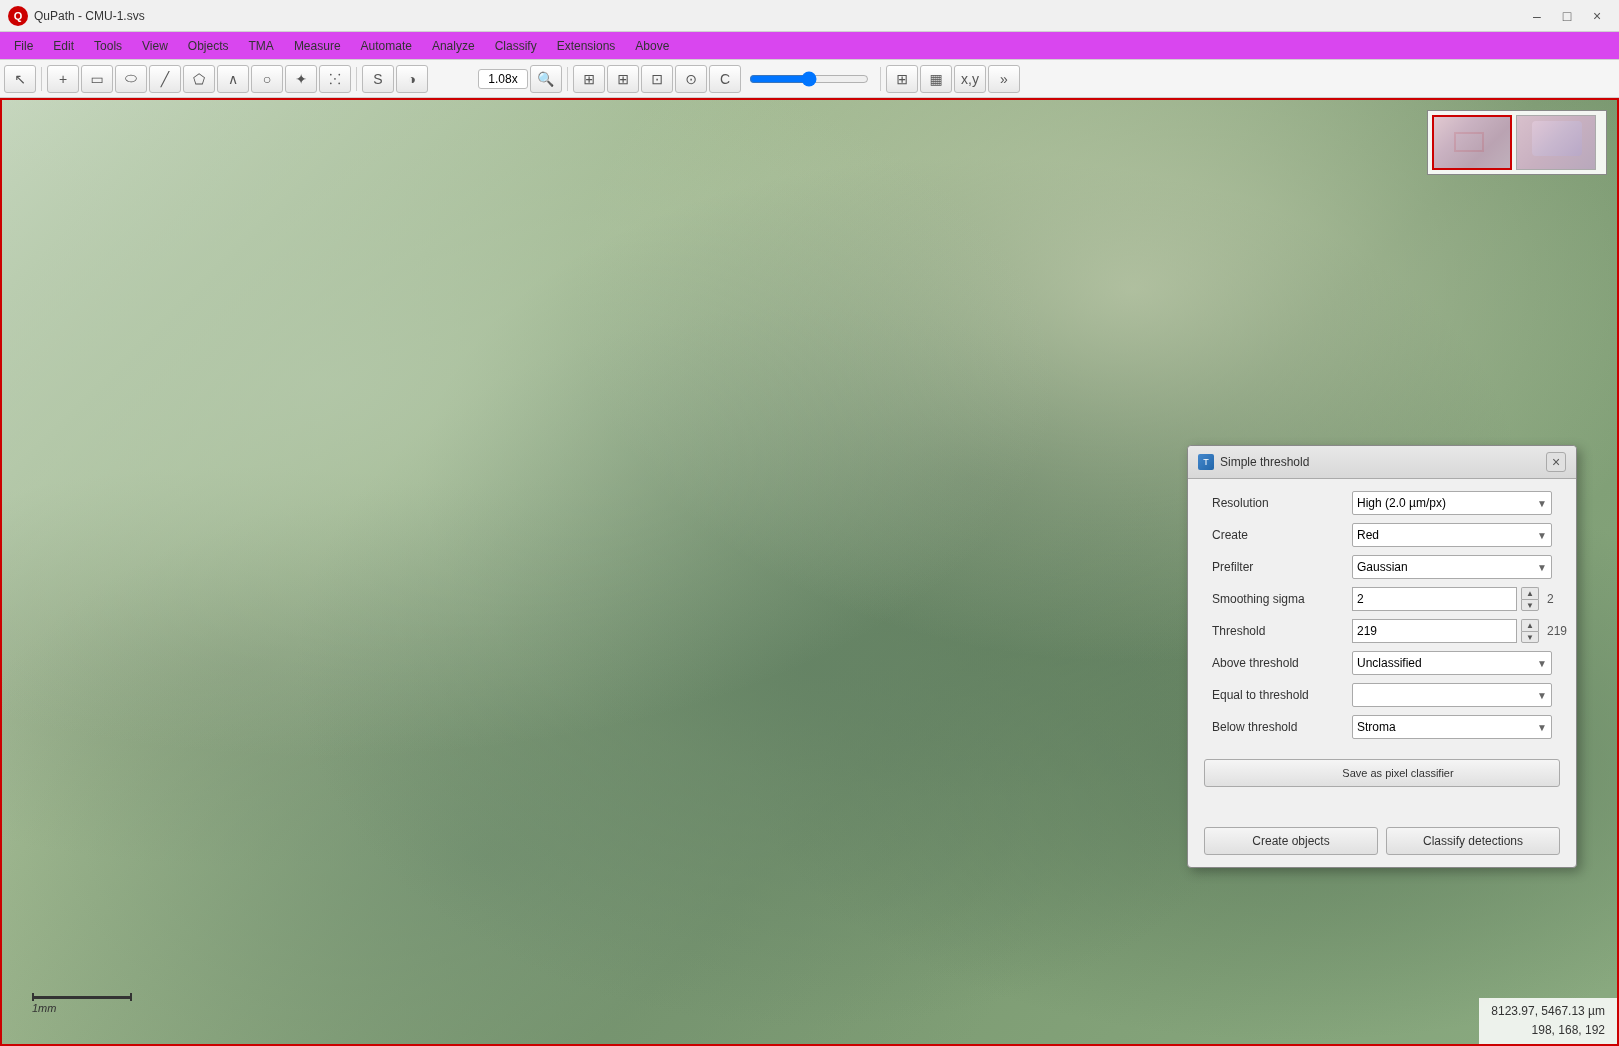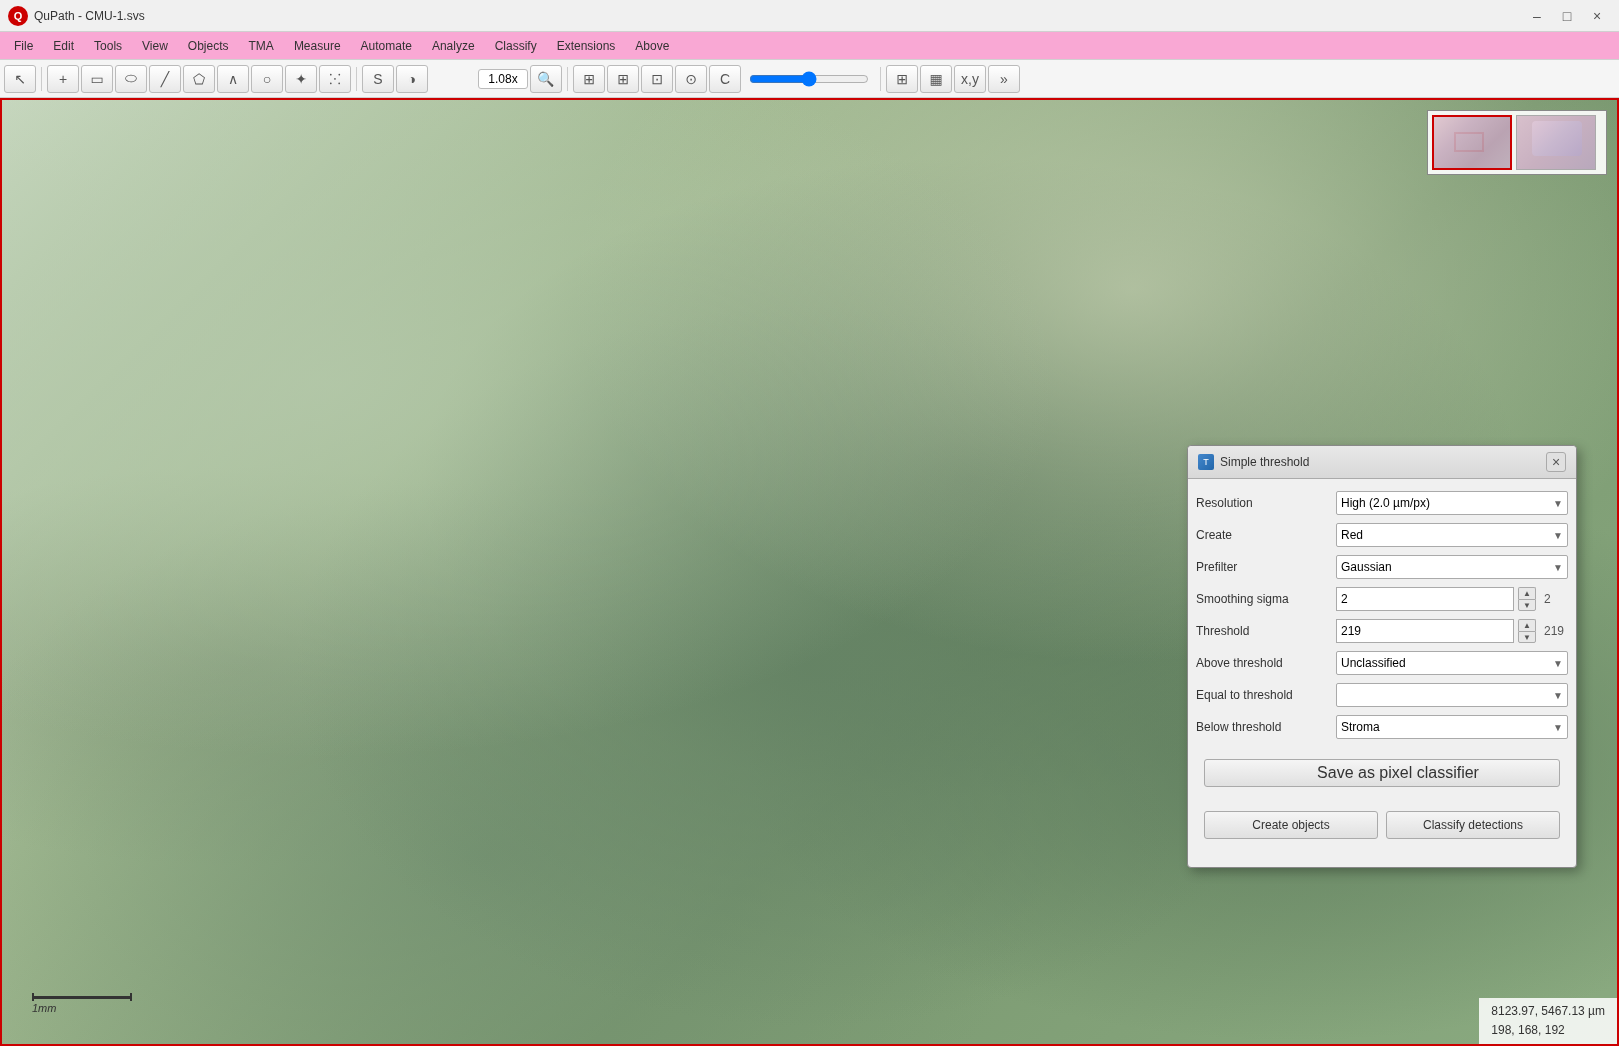--- a/index.html
+++ b/index.html
@@ -24,21 +24,21 @@
     #titlebar .title-text { flex: 1; font-size: 12px; color: #333; }
     #titlebar .window-controls { display: flex; gap: 2px; }
     #titlebar .window-controls button {
       width: 28px; height: 20px; border: none; background: transparent;
       cursor: pointer; font-size: 14px; color: #555; display: flex; align-items: center; justify-content: center;
     }
 
     
     #menubar {
       height: 28px;
-      background: #f9a8d4;
+      background: #d946ef;
       display: flex;
       align-items: center;
       padding: 0 4px;
       border-bottom: 1px solid #d0d0d0;
     }
     #menubar .menu-item {
       padding: 4px 10px;
       cursor: pointer;
       font-size: 12px;
       color: #333;
@@ -140,20 +140,21 @@
 
     
     #coords-bar {
       position: absolute;
       bottom: 0;
       right: 0;
       background: rgba(255,255,255,0.85);
       padding: 4px 12px;
       font-size: 12px;
       color: #333;
+      text-align: right;
       line-height: 1.6;
     }
 
     
     #thumbnail-panel {
       position: absolute;
       top: 10px;
       right: 10px;
       background: rgba(255,255,255,0.9);
       border: 1px solid #888;
@@ -215,21 +216,21 @@
     .dialog-close-btn {
       width: 20px; height: 20px;
       border: 1px solid #aaa;
       background: #e0e0e0;
       border-radius: 3px;
       cursor: pointer;
       display: flex; align-items: center; justify-content: center;
       font-size: 14px; color: #555;
     }
 
-    .dialog-body { padding: 12px 8px; }
+    .dialog-body { padding: 12px 24px; }
 
     .form-row {
       display: flex;
       align-items: center;
       margin-bottom: 8px;
     }
     .form-label {
       width: 140px;
       font-size: 12px;
       color: #333;
@@ -291,44 +292,44 @@
     .spin-up { border-bottom: none; border-radius: 2px 2px 0 0; }
     .spin-down { border-radius: 0 0 2px 2px; }
     .spinner-value {
       font-size: 12px;
       color: #555;
       margin-left: 4px;
       min-width: 24px;
     }
 
     .dialog-footer {
-      padding: 8px 16px 28px;
+      padding: 8px 16px 12px;
       display: flex;
       gap: 8px;
     }
     .btn-full {
       flex: 1;
       height: 28px;
       border: 1px solid #aaa;
       background: linear-gradient(to bottom, #f5f5f5, #e0e0e0);
       border-radius: 3px;
       cursor: pointer;
       font-size: 12px;
       color: #333;
     }
     .btn-save {
       width: 100%;
       height: 28px;
       border: 1px solid #aaa;
       background: linear-gradient(to bottom, #f5f5f5, #e0e0e0);
       border-radius: 3px;
       cursor: pointer;
-      font-size: 16px;
+      font-size: 11px;
       color: #333;
-      margin-bottom: 8px;
+      margin-bottom: 24px;
       padding-left: 32px;
     }
   </style>
 </head>
 <body>
 
 <div id="titlebar">
   <div class="app-icon">
     <span>Q</span>
   </div>

